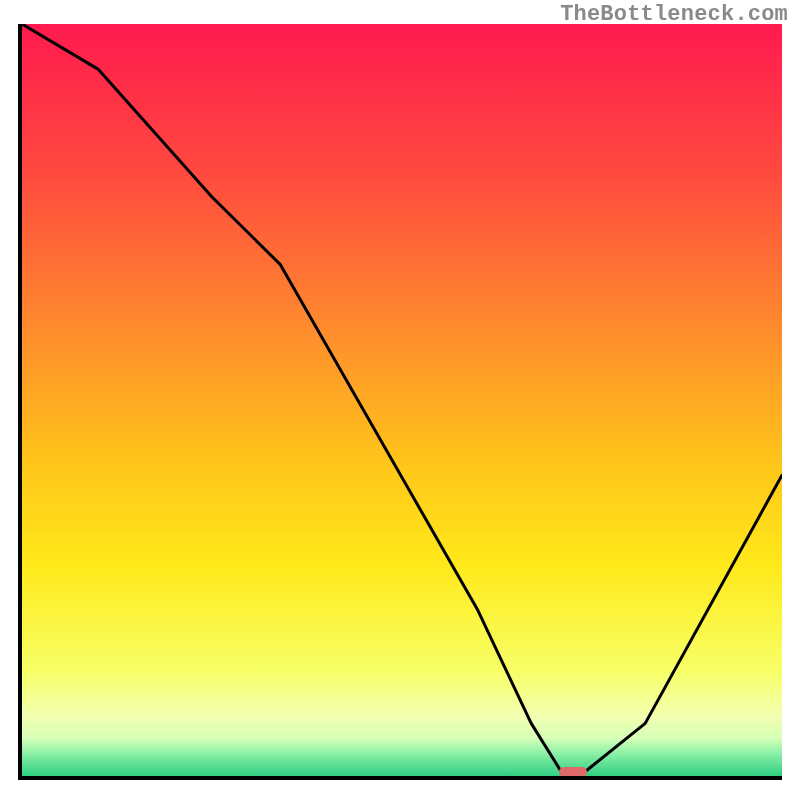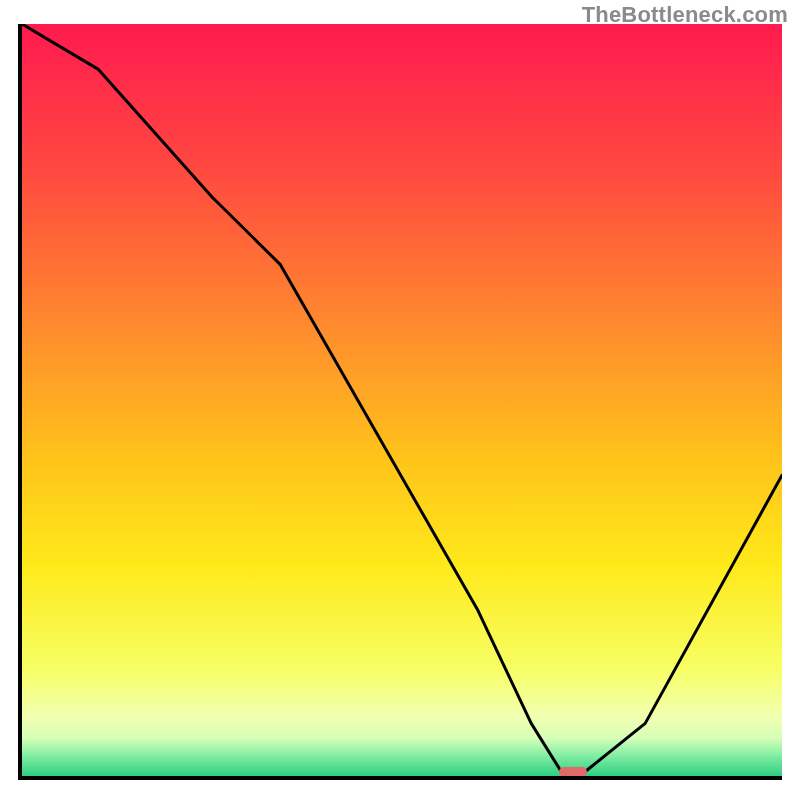--- a/index.html
+++ b/index.html
@@ -7,21 +7,21 @@
   .container {
     position: relative;
     width: 800px;
     height: 800px;
     background: #fff;
   }
   .watermark {
     position: absolute;
     top: 2px;
     right: 12px;
-    font-family: Liberation Sans, sans-serif;
+    font-family: Liberation Mono, monospace;
     font-size: 22px;
     font-weight: bold;
     color: #8a8a8a;
     letter-spacing: 0.2px;
   }
   .plot-frame {
     position: absolute;
     left: 18px;
     top: 24px;
     width: 764px;

